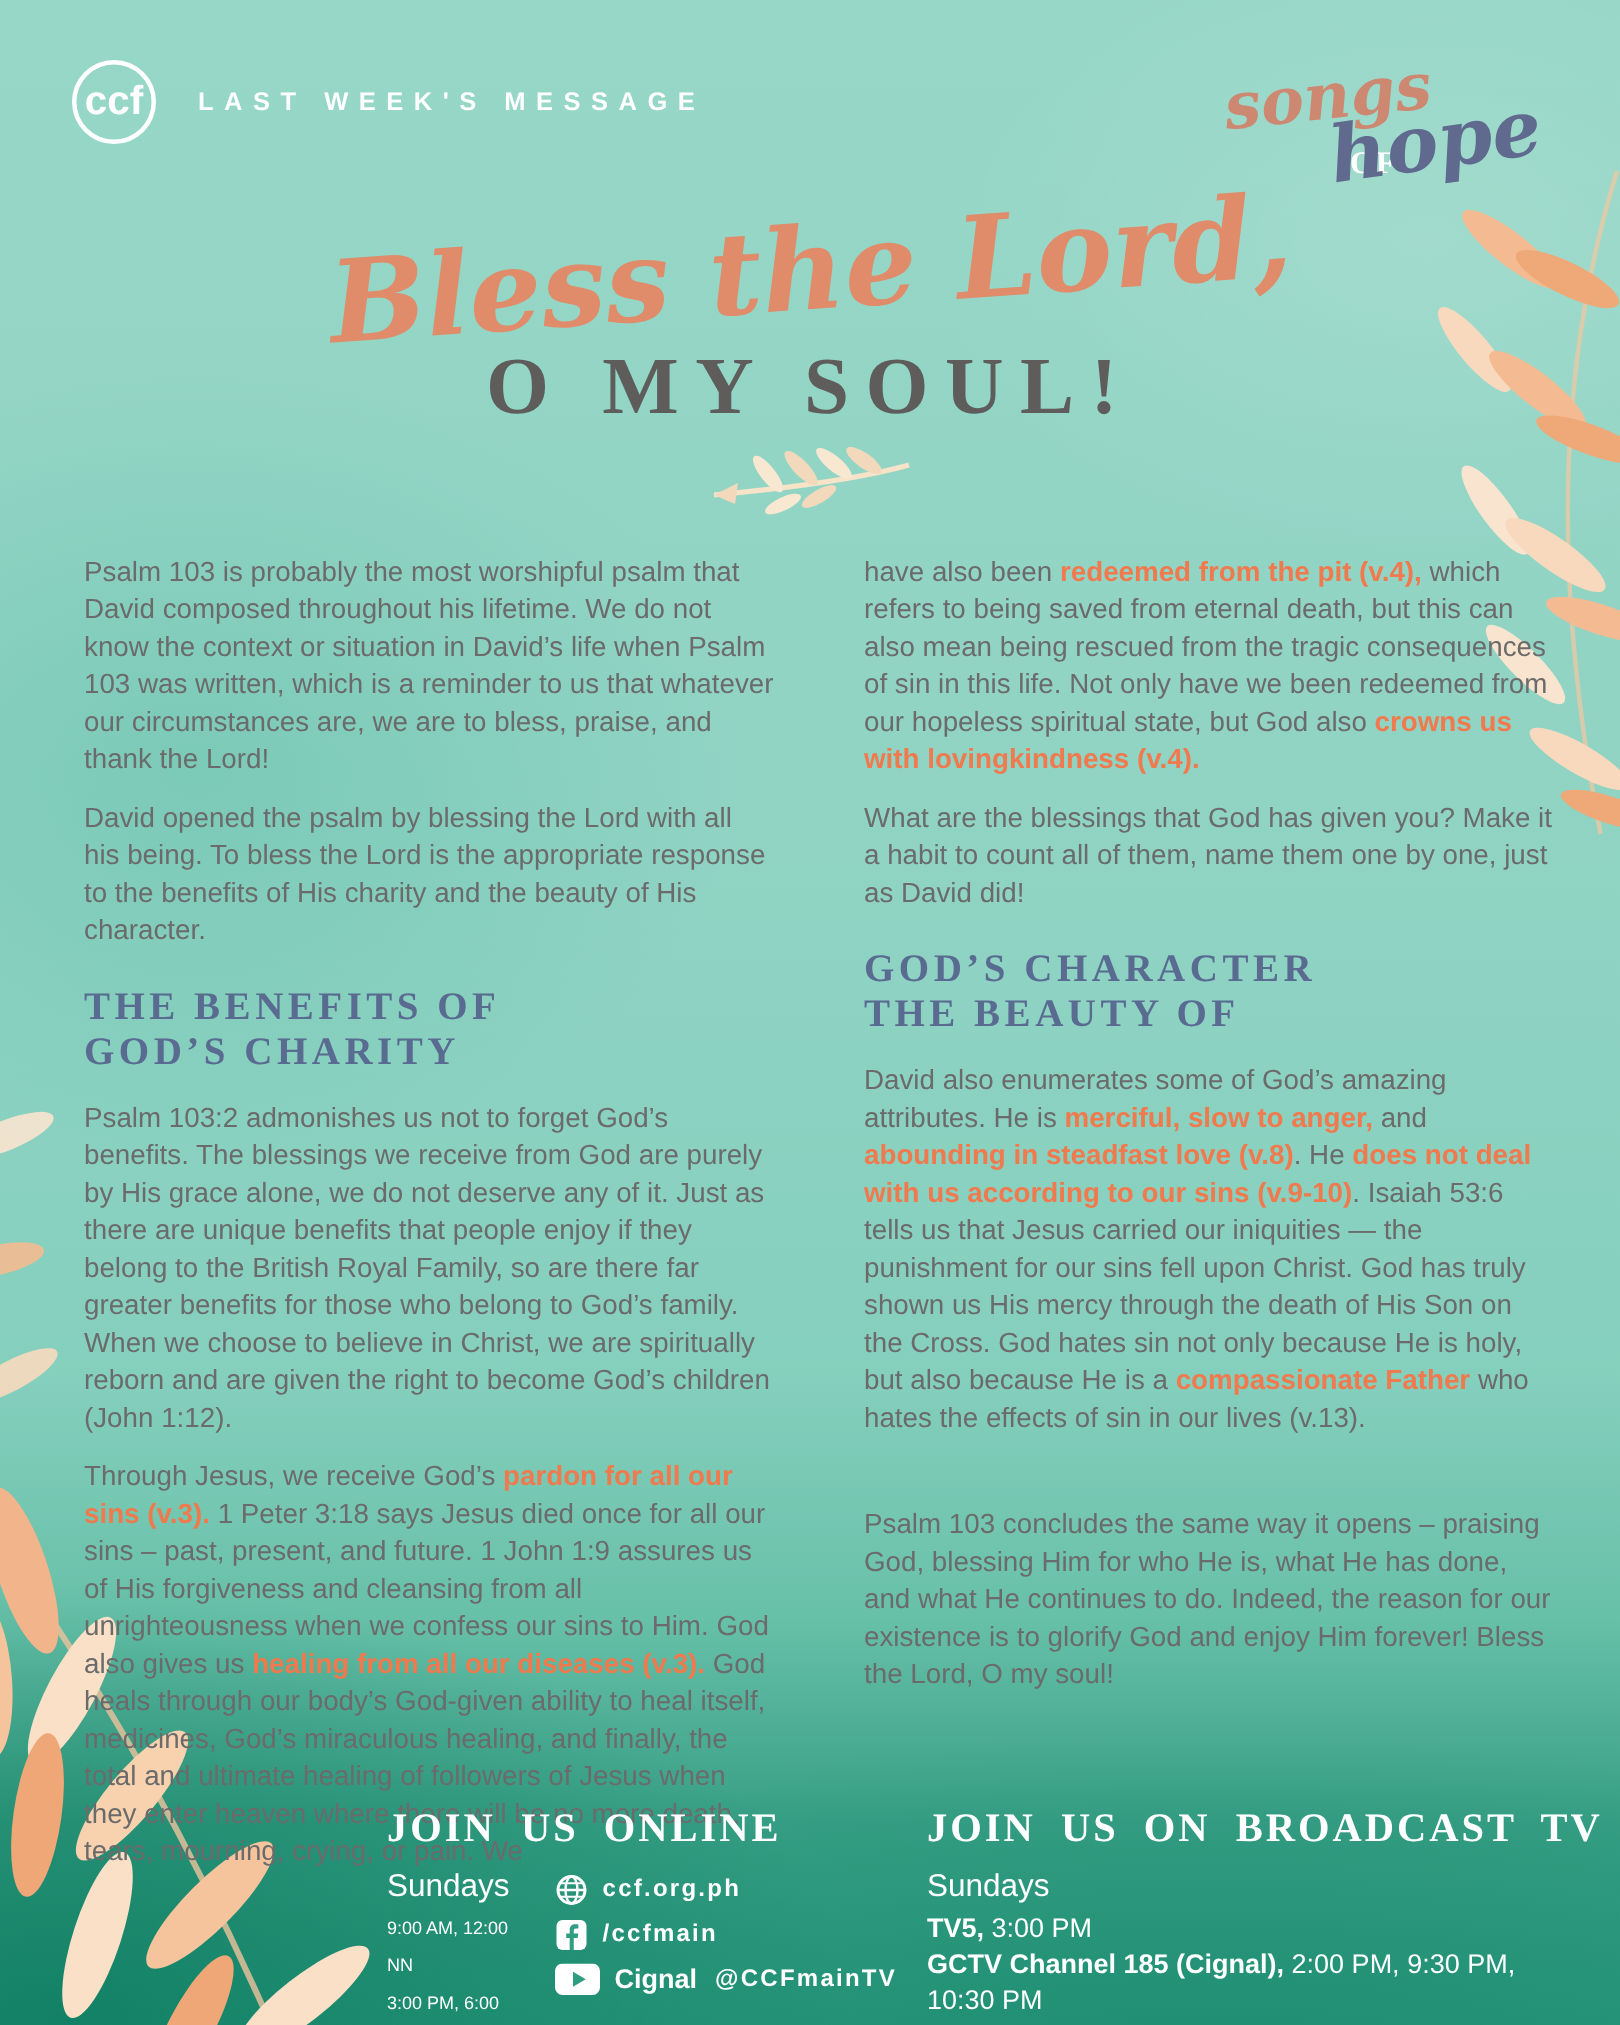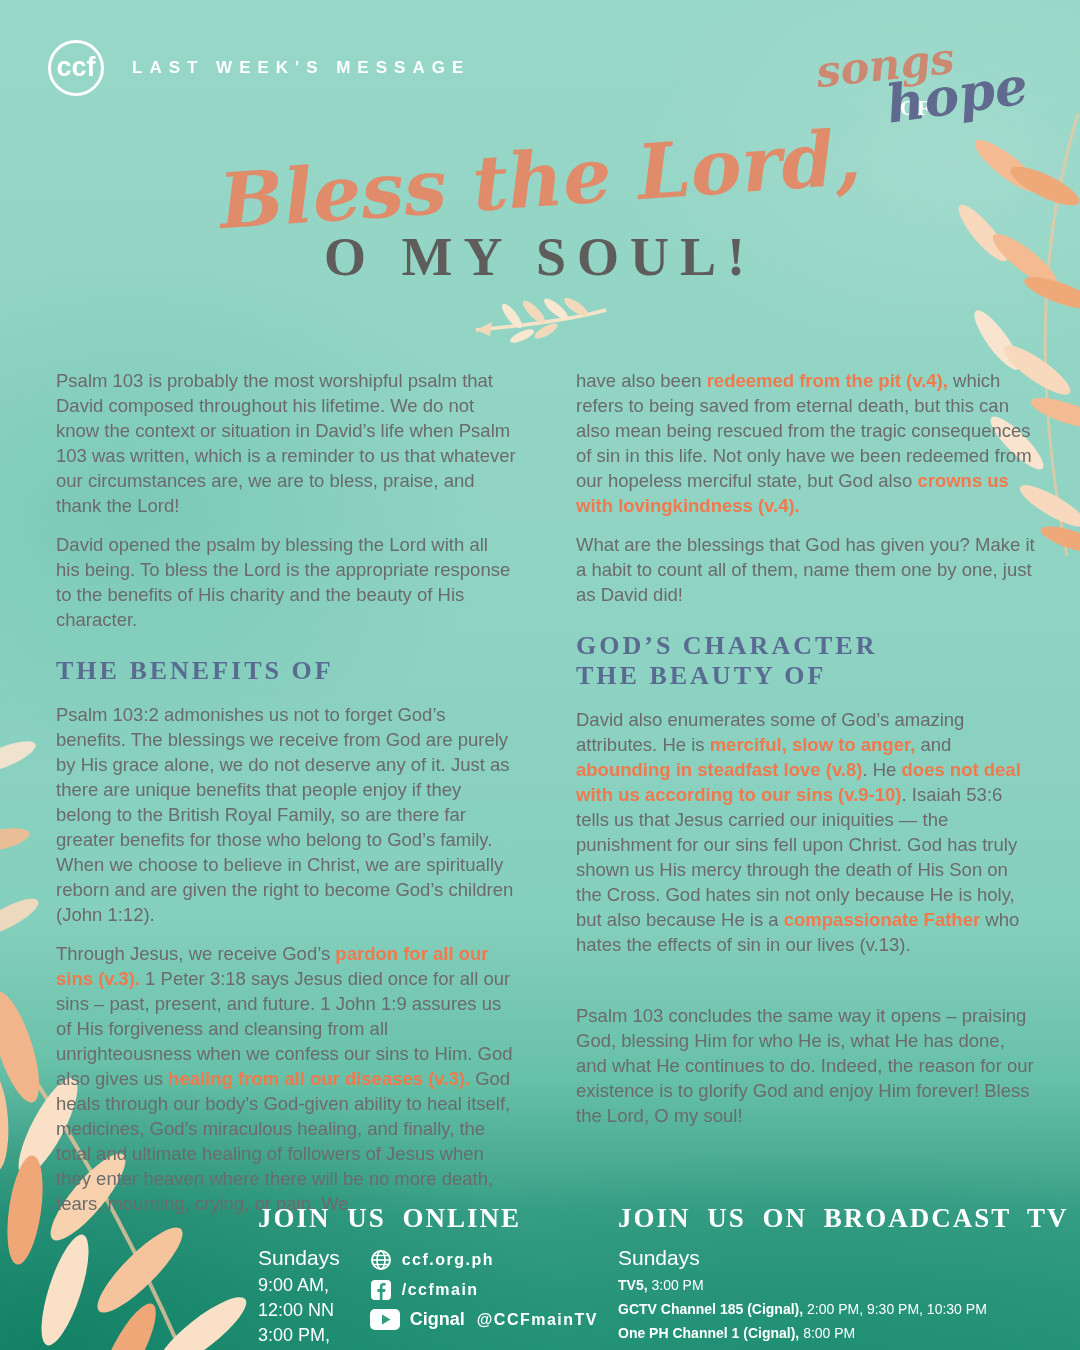--- a/index.html
+++ b/index.html
@@ -44,25 +44,25 @@
   .section-heading{font-family:"Liberation Serif",serif;font-weight:700;color:#5a6b92;
     font-size:26px;line-height:30px;letter-spacing:3px;margin:24px 0 16px;}
   .section-heading span{display:block;}
   
   .footer-online{position:absolute;left:258px;top:1203px;width:340px;color:#fff;}
   .footer-broadcast{position:absolute;left:618px;top:1203px;width:440px;color:#fff;}
   .footer-heading{font-family:"Liberation Serif",serif;font-weight:700;font-size:27px;
     letter-spacing:2px;word-spacing:8px;color:#fff;margin-bottom:12px;white-space:nowrap;}
   .online-row{display:flex;gap:26px;align-items:flex-start;}
   .day{font-weight:400;font-size:21px;margin-bottom:3px;}
-  .time-line{font-size:18px;line-height:25px;}
+  .time-line{font-size:12px;line-height:25px;}
   .links{display:flex;flex-direction:column;gap:8px;padding-top:3px;}
   .link-row{display:flex;align-items:center;gap:10px;font-size:16px;letter-spacing:1.5px;font-weight:700;}
   .yt-brand{font-size:18px;font-weight:700;letter-spacing:0;margin-right:2px;}
-  .bc-row{font-size:14px;line-height:24px;}
+  .bc-row{font-size:18px;line-height:24px;}
   .bc-row .bold{font-weight:700;}
   svg{display:block;}
   .deco{position:absolute;pointer-events:none;}
 </style>
 </head>
 <body>
 
 <div class="page">
 
   <svg class="deco" style="right:0;top:108px;" width="135" height="450" viewBox="0 0 135 450">
@@ -126,26 +126,27 @@
     <ellipse cx="106" cy="9" rx="5" ry="14" fill="#f3d9bb" transform="rotate(-55 106 9)"></ellipse>
     <ellipse cx="52" cy="38" rx="4.5" ry="13" fill="#f8e8d2" transform="rotate(-115 52 38)"></ellipse>
     <ellipse cx="76" cy="33" rx="4.5" ry="13" fill="#f3d9bb" transform="rotate(-120 76 33)"></ellipse>
   </svg>
 
   <div class="col col-left">
       <p class="body-p"><span>Psalm 103 is probably the most worshipful psalm that David composed throughout his lifetime. We do not know the context or situation in David’s life when Psalm 103 was written, which is a reminder to us that whatever our circumstances are, we are to bless, praise, and thank the Lord!</span></p>
       <p class="body-p"><span>David opened the psalm by blessing the Lord with all his being. To bless the Lord is the appropriate response to the benefits of His charity and the beauty of His character.</span></p>
       <div class="section-heading">
         <span>THE BENEFITS OF</span>
+        <span>GOD’S CHARITY</span>
       </div>
       <p class="body-p"><span>Psalm 103:2 admonishes us not to forget God’s benefits. The blessings we receive from God are purely by His grace alone, we do not deserve any of it. Just as there are unique benefits that people enjoy if they belong to the British Royal Family, so are there far greater benefits for those who belong to God’s family. When we choose to believe in Christ, we are spiritually reborn and are given the right to become God’s children (John 1:12).</span></p>
       <p class="body-p"><span>Through Jesus, we receive God’s </span><span class="hl">pardon for all our sins (v.3).</span><span> 1 Peter 3:18 says Jesus died once for all our sins – past, present, and future. 1 John 1:9 assures us of His forgiveness and cleansing from all unrighteousness when we confess our sins to Him. God also gives us </span><span class="hl">healing from all our diseases (v.3).</span><span> God heals through our body’s God-given ability to heal itself, medicines, God’s miraculous healing, and finally, the total and ultimate healing of followers of Jesus when they enter heaven where there will be no more death, tears, mourning, crying, or pain. We</span></p>
     </div>
   <div class="col col-right">
-      <p class="body-p"><span>have also been </span><span class="hl">redeemed from the pit (v.4),</span><span> which refers to being saved from eternal death, but this can also mean being rescued from the tragic consequences of sin in this life. Not only have we been redeemed from our hopeless merciful state, but God also </span><span class="hl">crowns us with lovingkindness (v.4).</span></p>
+      <p class="body-p"><span>have also been </span><span class="hl">redeemed from the pit (v.4),</span><span> which refers to being saved from eternal death, but this can also mean being rescued from the tragic consequences of sin in this life. Not only have we been redeemed from our hopeless spiritual state, but God also </span><span class="hl">crowns us with lovingkindness (v.4).</span></p>
       <p class="body-p"><span>What are the blessings that God has given you? Make it a habit to count all of them, name them one by one, just as David did!</span></p>
       <div class="section-heading">
         <span>GOD’S CHARACTER</span>
         <span>THE BEAUTY OF</span>
       </div>
       <p class="body-p"><span>David also enumerates some of God’s amazing attributes. He is </span><span class="hl">merciful, slow to anger,</span><span> and </span><span class="hl">abounding in steadfast love (v.8)</span><span>. He </span><span class="hl">does not deal with us according to our sins (v.9-10)</span><span>. Isaiah 53:6 tells us that Jesus carried our iniquities — the punishment for our sins fell upon Christ. God has truly shown us His mercy through the death of His Son on the Cross. God hates sin not only because He is holy, but also because He is a </span><span class="hl">compassionate Father</span><span> who hates the effects of sin in our lives (v.13).</span></p>
       <p class="body-p gap-top"><span>Psalm 103 concludes the same way it opens – praising God, blessing Him for who He is, what He has done, and what He continues to do. Indeed, the reason for our existence is to glorify God and enjoy Him forever! Bless the Lord, O my soul!</span></p>
     </div>
 
   <div class="footer-online">

